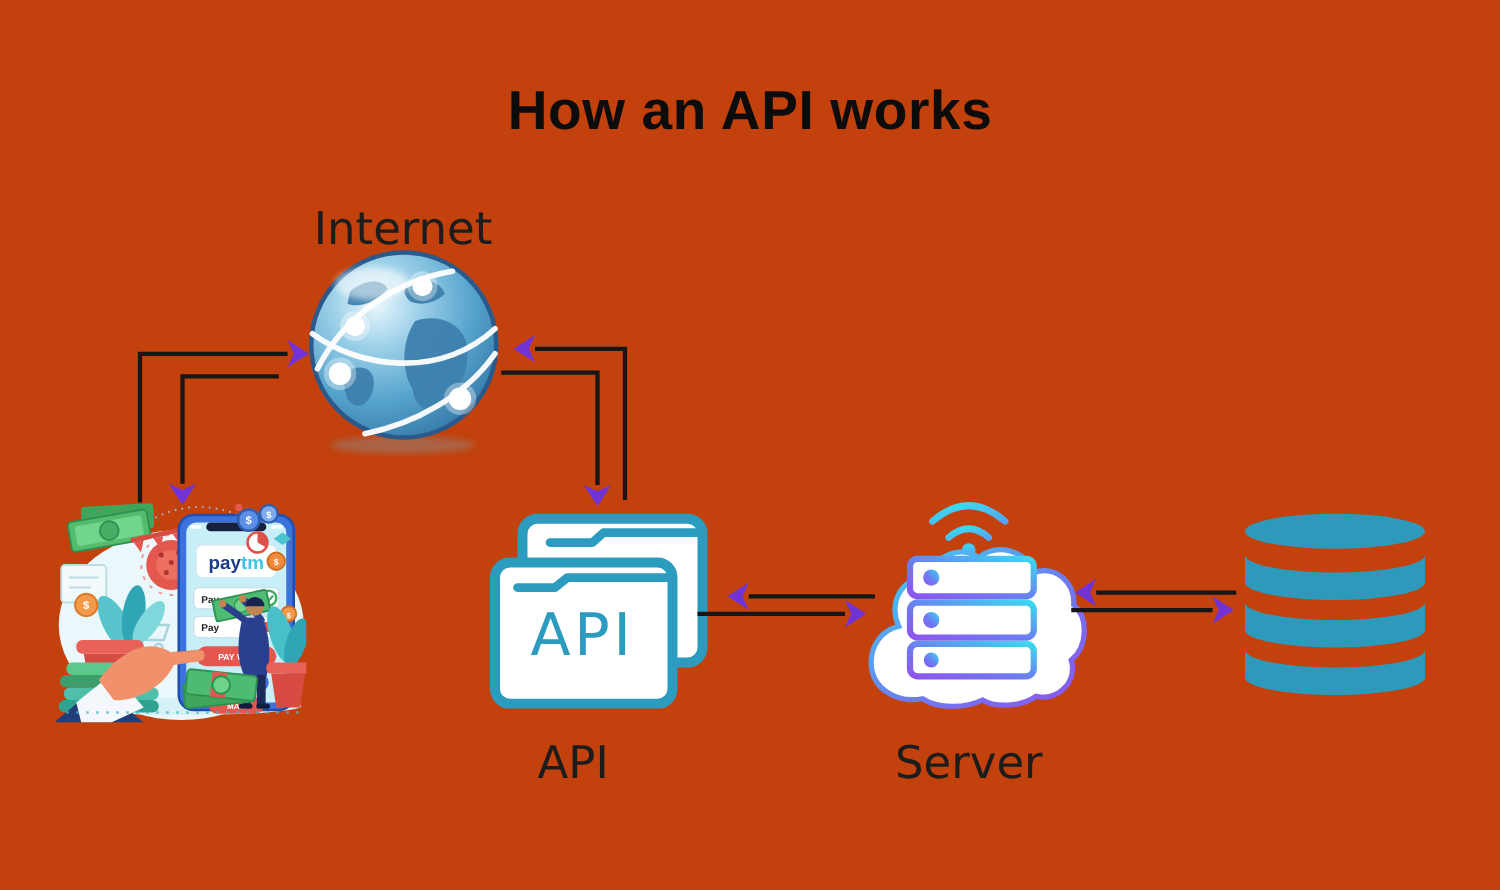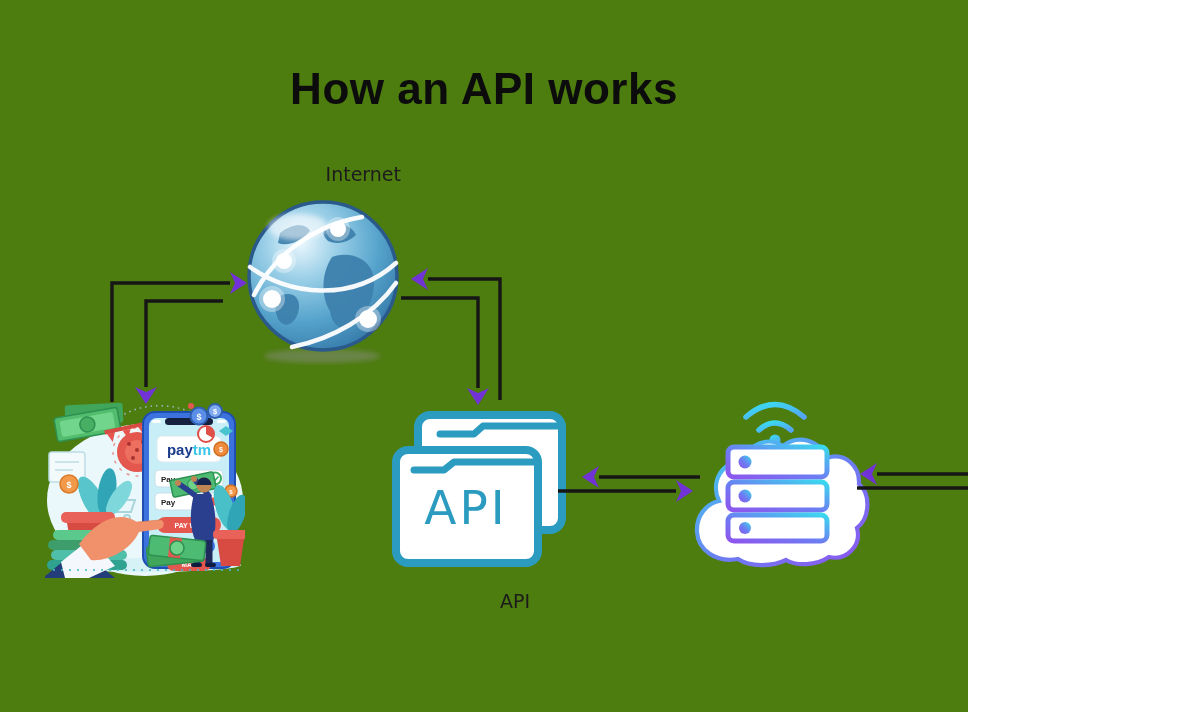--- a/index.html
+++ b/index.html
@@ -1,41 +1,42 @@
 <!DOCTYPE html>
 <html><head>
 <meta charset="utf-8">
 <style>
   html,body{margin:0;padding:0;background:#fff;}
-  .canvas{position:relative;width:968px;height:712px;background:#4d7c0f;overflow:hidden;
+  .canvas{position:relative;width:1200px;height:712px;background:#c2410c;overflow:hidden;
           font-family:"DejaVu Sans", sans-serif;text-decoration:underline;}
   .title{position:absolute;top:64px;left:0;width:100%;text-align:center;
          font-family:"Liberation Sans", sans-serif;font-weight:bold;font-size:44px;
          color:#0c0c0c;letter-spacing:.5px;}
-  .node-label{position:absolute;font-size:19px;color:#1c1c1c;text-align:right;}
+  .node-label{position:absolute;font-size:36px;color:#1c1c1c;text-align:left;}
   .lbl-internet{top:163px;left:251px;width:150px;}
   .lbl-application{top:590px;left:36px;width:200px;}
   .lbl-api{top:590px;left:430px;width:100px;}
   .lbl-server{top:590px;left:716px;width:120px;}
   .lbl-database{top:590px;left:997px;width:140px;}
   .abs{position:absolute;}
   svg{display:block;}
   .arrows{position:absolute;left:0;top:0;pointer-events:none;}
   text{font-family:"Liberation Sans", sans-serif;}
   .api-text{font-family:"DejaVu Sans", sans-serif;letter-spacing:3px;}
 </style>
 </head>
 <body>
 
 <div class="canvas">
 
   <div class="title">How an API works</div>
 
   <div class="node-label lbl-internet">Internet</div>
   <div class="node-label lbl-api">API</div>
+  <div class="node-label lbl-server">Server</div>
 
   <svg class="abs" style="left:244px;top:199px" width="162" height="166" viewBox="0 0 162 166">
     <defs>
       <radialGradient id="gOcean" cx="35%" cy="28%" r="85%">
         <stop offset="0%" stop-color="#EAF7FD"></stop>
         <stop offset="28%" stop-color="#9CD0E8"></stop>
         <stop offset="62%" stop-color="#55A3CC"></stop>
         <stop offset="100%" stop-color="#2E6FA0"></stop>
       </radialGradient>
       <filter id="soft" x="-50%" y="-50%" width="200%" height="200%">

